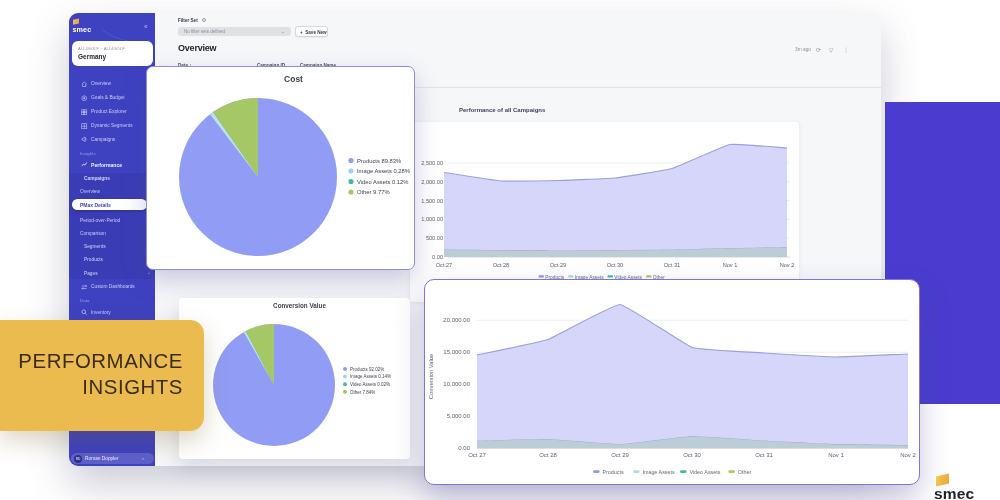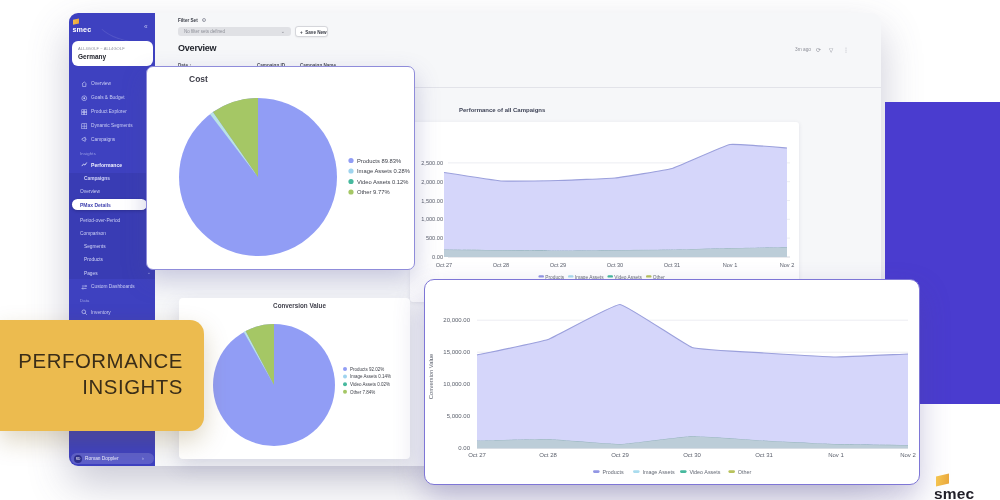--- a/index.html
+++ b/index.html
@@ -147,21 +147,21 @@
         <div class="abs" style="left:3px;top:1.5px;width:8px;height:8px;border-radius:50%;background:#2e2f8f;color:#fff;font-size:3.2px;line-height:8px;text-align:center">RD</div>
         <div class="abs" style="left:14px;top:3px;font-size:4.8px;color:#eceefc">Roman Doppler</div>
         <div class="abs" style="left:71px;top:2.4px;font-size:5.5px;color:#cdd1f4">›</div>
       </div>
     </div>
   </div>
 
   <div class="abs" style="left:885px;top:102px;width:115px;height:302px;background:#4a3ccf"></div>
 
   <div class="abs" style="left:146px;top:66px;width:269px;height:204px;background:#fff;border:1px solid #8f8cda;border-radius:7px;box-shadow:0 10px 24px rgba(80,80,150,.28)">
-    <div class="abs" style="left:0;top:6.5px;width:100%;text-align:left;font-size:8.5px;font-weight:bold;color:#3f3f4a;padding-left:42px">Cost</div>
+    <div class="abs" style="left:0;top:6.5px;width:100%;text-align:center;font-size:8.5px;font-weight:bold;color:#3f3f4a;padding-left:26px">Cost</div>
     <svg width="268" height="204" viewBox="0 0 268 204" style="position:absolute;left:0;top:0">
         <circle cx="111" cy="110" r="79" fill="#919df5"></circle>
         <path d="M111,110 L63.0,47.2 A79,79 0 0 1 66.0,45.1 Z" fill="#b9e3e6"></path>
         <path d="M111,110 L66.0,45.1 A79,79 0 0 1 111.0,31.0 Z" fill="#a5c765"></path>
         <circle cx="204" cy="93.5" r="2.6" fill="#919df5"></circle>
         <text x="210" y="95.7" font-size="5.8" fill="#3c3f48" font-family="Liberation Sans, sans-serif">Products 89.83%</text>
         <circle cx="204" cy="104.0" r="2.6" fill="#9fd4ee"></circle>
         <text x="210" y="106.2" font-size="5.8" fill="#3c3f48" font-family="Liberation Sans, sans-serif">Image Assets 0.28%</text>
         <circle cx="204" cy="114.5" r="2.6" fill="#47b99e"></circle>
         <text x="210" y="116.7" font-size="5.8" fill="#3c3f48" font-family="Liberation Sans, sans-serif">Video Assets 0.12%</text>

